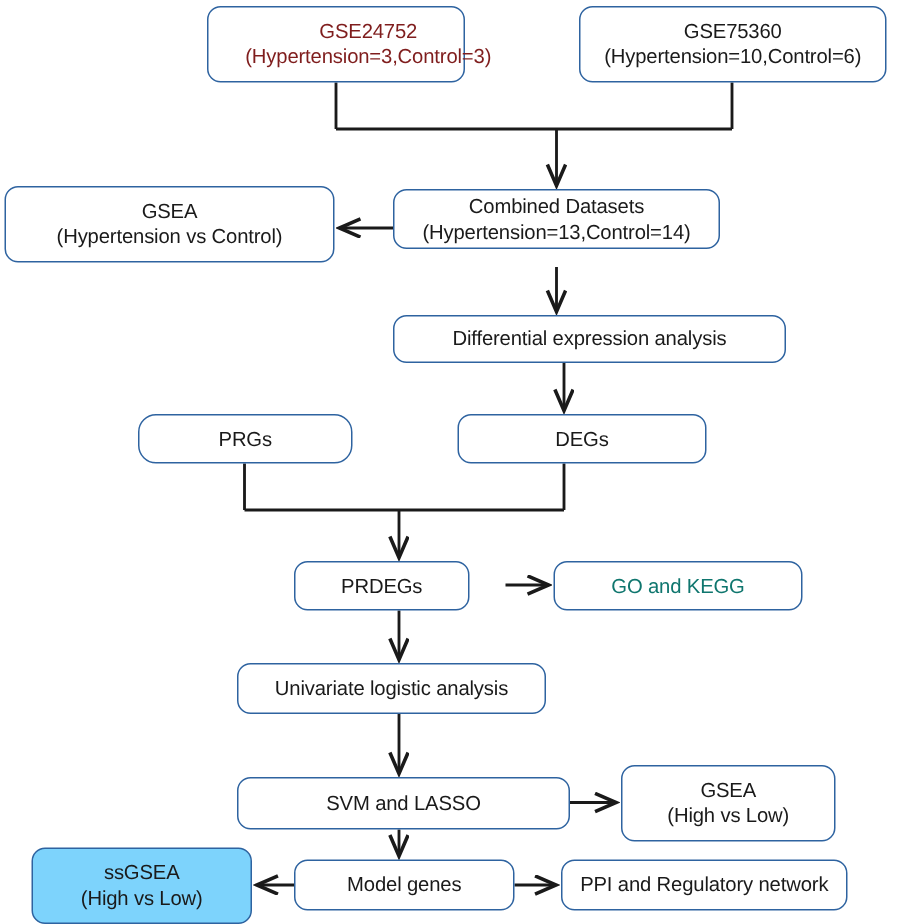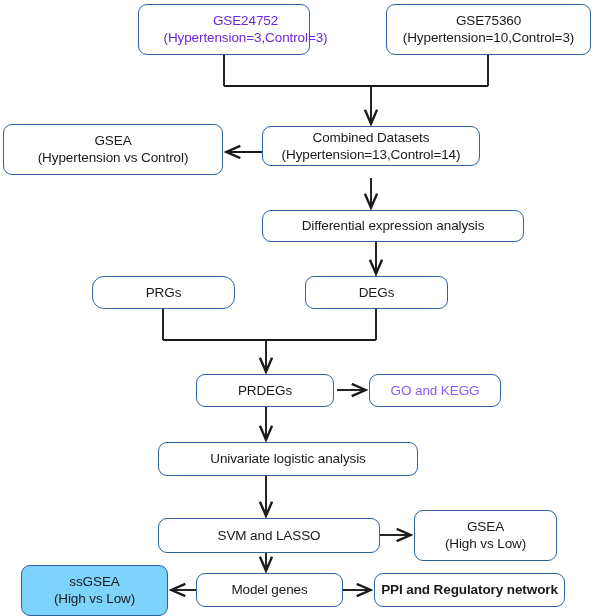--- a/index.html
+++ b/index.html
@@ -89,61 +89,61 @@
       <path d="M380,535 L410,535" marker-end="url(#ah)" stroke="#1a1a1a"></path>
 
       <path d="M266,553 L266,570" marker-end="url(#ah)" stroke="#1a1a1a"></path>
 
       <path d="M196,590 L172,590" marker-end="url(#ah)" stroke="#1a1a1a"></path>
 
       <path d="M343,590 L370,590" marker-end="url(#ah)" stroke="#1a1a1a"></path>
     </g>
   </svg>
 
-  <div class="node" style="left: 138px; top: 4px; width: 172px; height: 51px; border-color: rgb(46, 99, 160); background: rgb(255, 255, 255); color: #6d28d9; padding-left: 43px;">
+  <div class="node" style="left: 138px; top: 4px; width: 172px; height: 51px; border-color: rgb(46, 99, 160); background: rgb(255, 255, 255); color: #7f1d1d; padding-left: 43px;">
     <span class="ln">GSE24752</span>
     <span class="ln">(Hypertension=3,Control=3)</span>
   </div>
 
   <div class="node" style="left: 386px; top: 4px; width: 205px; height: 51px; border-color: rgb(46, 99, 160); background: rgb(255, 255, 255); color: rgb(26, 26, 26);">
     <span class="ln">GSE75360</span>
-    <span class="ln">(Hypertension=10,Control=3)</span>
+    <span class="ln">(Hypertension=10,Control=6)</span>
   </div>
 
   <div class="node" style="left: 262px; top: 126px; width: 218px; height: 40px; border-color: rgb(46, 99, 160); background: rgb(255, 255, 255); color: rgb(26, 26, 26);">
     <span class="ln">Combined Datasets</span>
     <span class="ln">(Hypertension=13,Control=14)</span>
   </div>
 
   <div class="node" style="left: 3px; top: 124px; width: 220px; height: 51px; border-color: rgb(46, 99, 160); background: rgb(255, 255, 255); color: rgb(26, 26, 26);">
     <span class="ln">GSEA</span>
     <span class="ln">(Hypertension vs Control)</span>
   </div>
 
   <div class="node" style="left: 262px; top: 210px; width: 262px; height: 32px; border-color: rgb(46, 99, 160); background: rgb(255, 255, 255); color: rgb(26, 26, 26);">
     <span class="ln">Differential expression analysis</span>
   </div>
 
   <div class="node" style="left: 92px; top: 276px; width: 143px; height: 33px; border-color: rgb(46, 99, 160); background: rgb(255, 255, 255); color: rgb(26, 26, 26); border-radius: 12px;">
     <span class="ln">PRGs</span>
   </div>
 
-  <div class="node" style="left: 305px; top: 276px; width: 143px; height: 33px; border-color: rgb(46, 99, 160); background: rgb(255, 255, 255); color: rgb(26, 26, 26);">
+  <div class="node" style="left: 305px; top: 276px; width: 166px; height: 33px; border-color: rgb(46, 99, 160); background: rgb(255, 255, 255); color: rgb(26, 26, 26);">
     <span class="ln">DEGs</span>
   </div>
 
-  <div class="node" style="left: 196px; top: 374px; width: 138px; height: 33px; border-color: rgb(46, 99, 160); background: rgb(255, 255, 255); color: rgb(26, 26, 26);">
+  <div class="node" style="left: 196px; top: 374px; width: 117px; height: 33px; border-color: rgb(46, 99, 160); background: rgb(255, 255, 255); color: rgb(26, 26, 26);">
     <span class="ln">PRDEGs</span>
   </div>
 
-  <div class="node" style="left: 369px; top: 374px; width: 132px; height: 33px; border-color: rgb(46, 99, 160); background: rgb(255, 255, 255); color: #8b5cf6;">
+  <div class="node" style="left: 369px; top: 374px; width: 166px; height: 33px; border-color: rgb(46, 99, 160); background: rgb(255, 255, 255); color: #0f766e;">
     <span class="ln">GO and KEGG</span>
   </div>
 
-  <div class="node" style="left: 158px; top: 442px; width: 260px; height: 34px; border-color: rgb(46, 99, 160); background: rgb(255, 255, 255); color: rgb(26, 26, 26);">
+  <div class="node" style="left: 158px; top: 442px; width: 206px; height: 34px; border-color: rgb(46, 99, 160); background: rgb(255, 255, 255); color: rgb(26, 26, 26);">
     <span class="ln">Univariate logistic analysis</span>
   </div>
 
   <div class="node" style="left: 158px; top: 518px; width: 222px; height: 35px; border-color: rgb(46, 99, 160); background: rgb(255, 255, 255); color: rgb(26, 26, 26);">
     <span class="ln">SVM and LASSO</span>
   </div>
 
   <div class="node" style="left: 414px; top: 510px; width: 143px; height: 51px; border-color: rgb(46, 99, 160); background: rgb(255, 255, 255); color: rgb(26, 26, 26);">
     <span class="ln">GSEA</span>
     <span class="ln">(High vs Low)</span>
@@ -151,17 +151,17 @@
 
   <div class="node" style="left: 196px; top: 573px; width: 147px; height: 34px; border-color: rgb(46, 99, 160); background: rgb(255, 255, 255); color: rgb(26, 26, 26);">
     <span class="ln">Model genes</span>
   </div>
 
   <div class="node" style="left: 21px; top: 565px; width: 147px; height: 51px; border-color: rgb(46, 99, 160); background: #7dd3fc; color: rgb(26, 26, 26);">
     <span class="ln">ssGSEA</span>
     <span class="ln">(High vs Low)</span>
   </div>
 
-  <div class="node" style="left: 374px; top: 573px; width: 191px; height: 34px; border-color: rgb(46, 99, 160); background: rgb(255, 255, 255); color: rgb(26, 26, 26); font-weight: bold;">
+  <div class="node" style="left: 374px; top: 573px; width: 191px; height: 34px; border-color: rgb(46, 99, 160); background: rgb(255, 255, 255); color: rgb(26, 26, 26);">
     <span class="ln">PPI and Regulatory network</span>
   </div>
 
 </div>
 
 </body></html>

